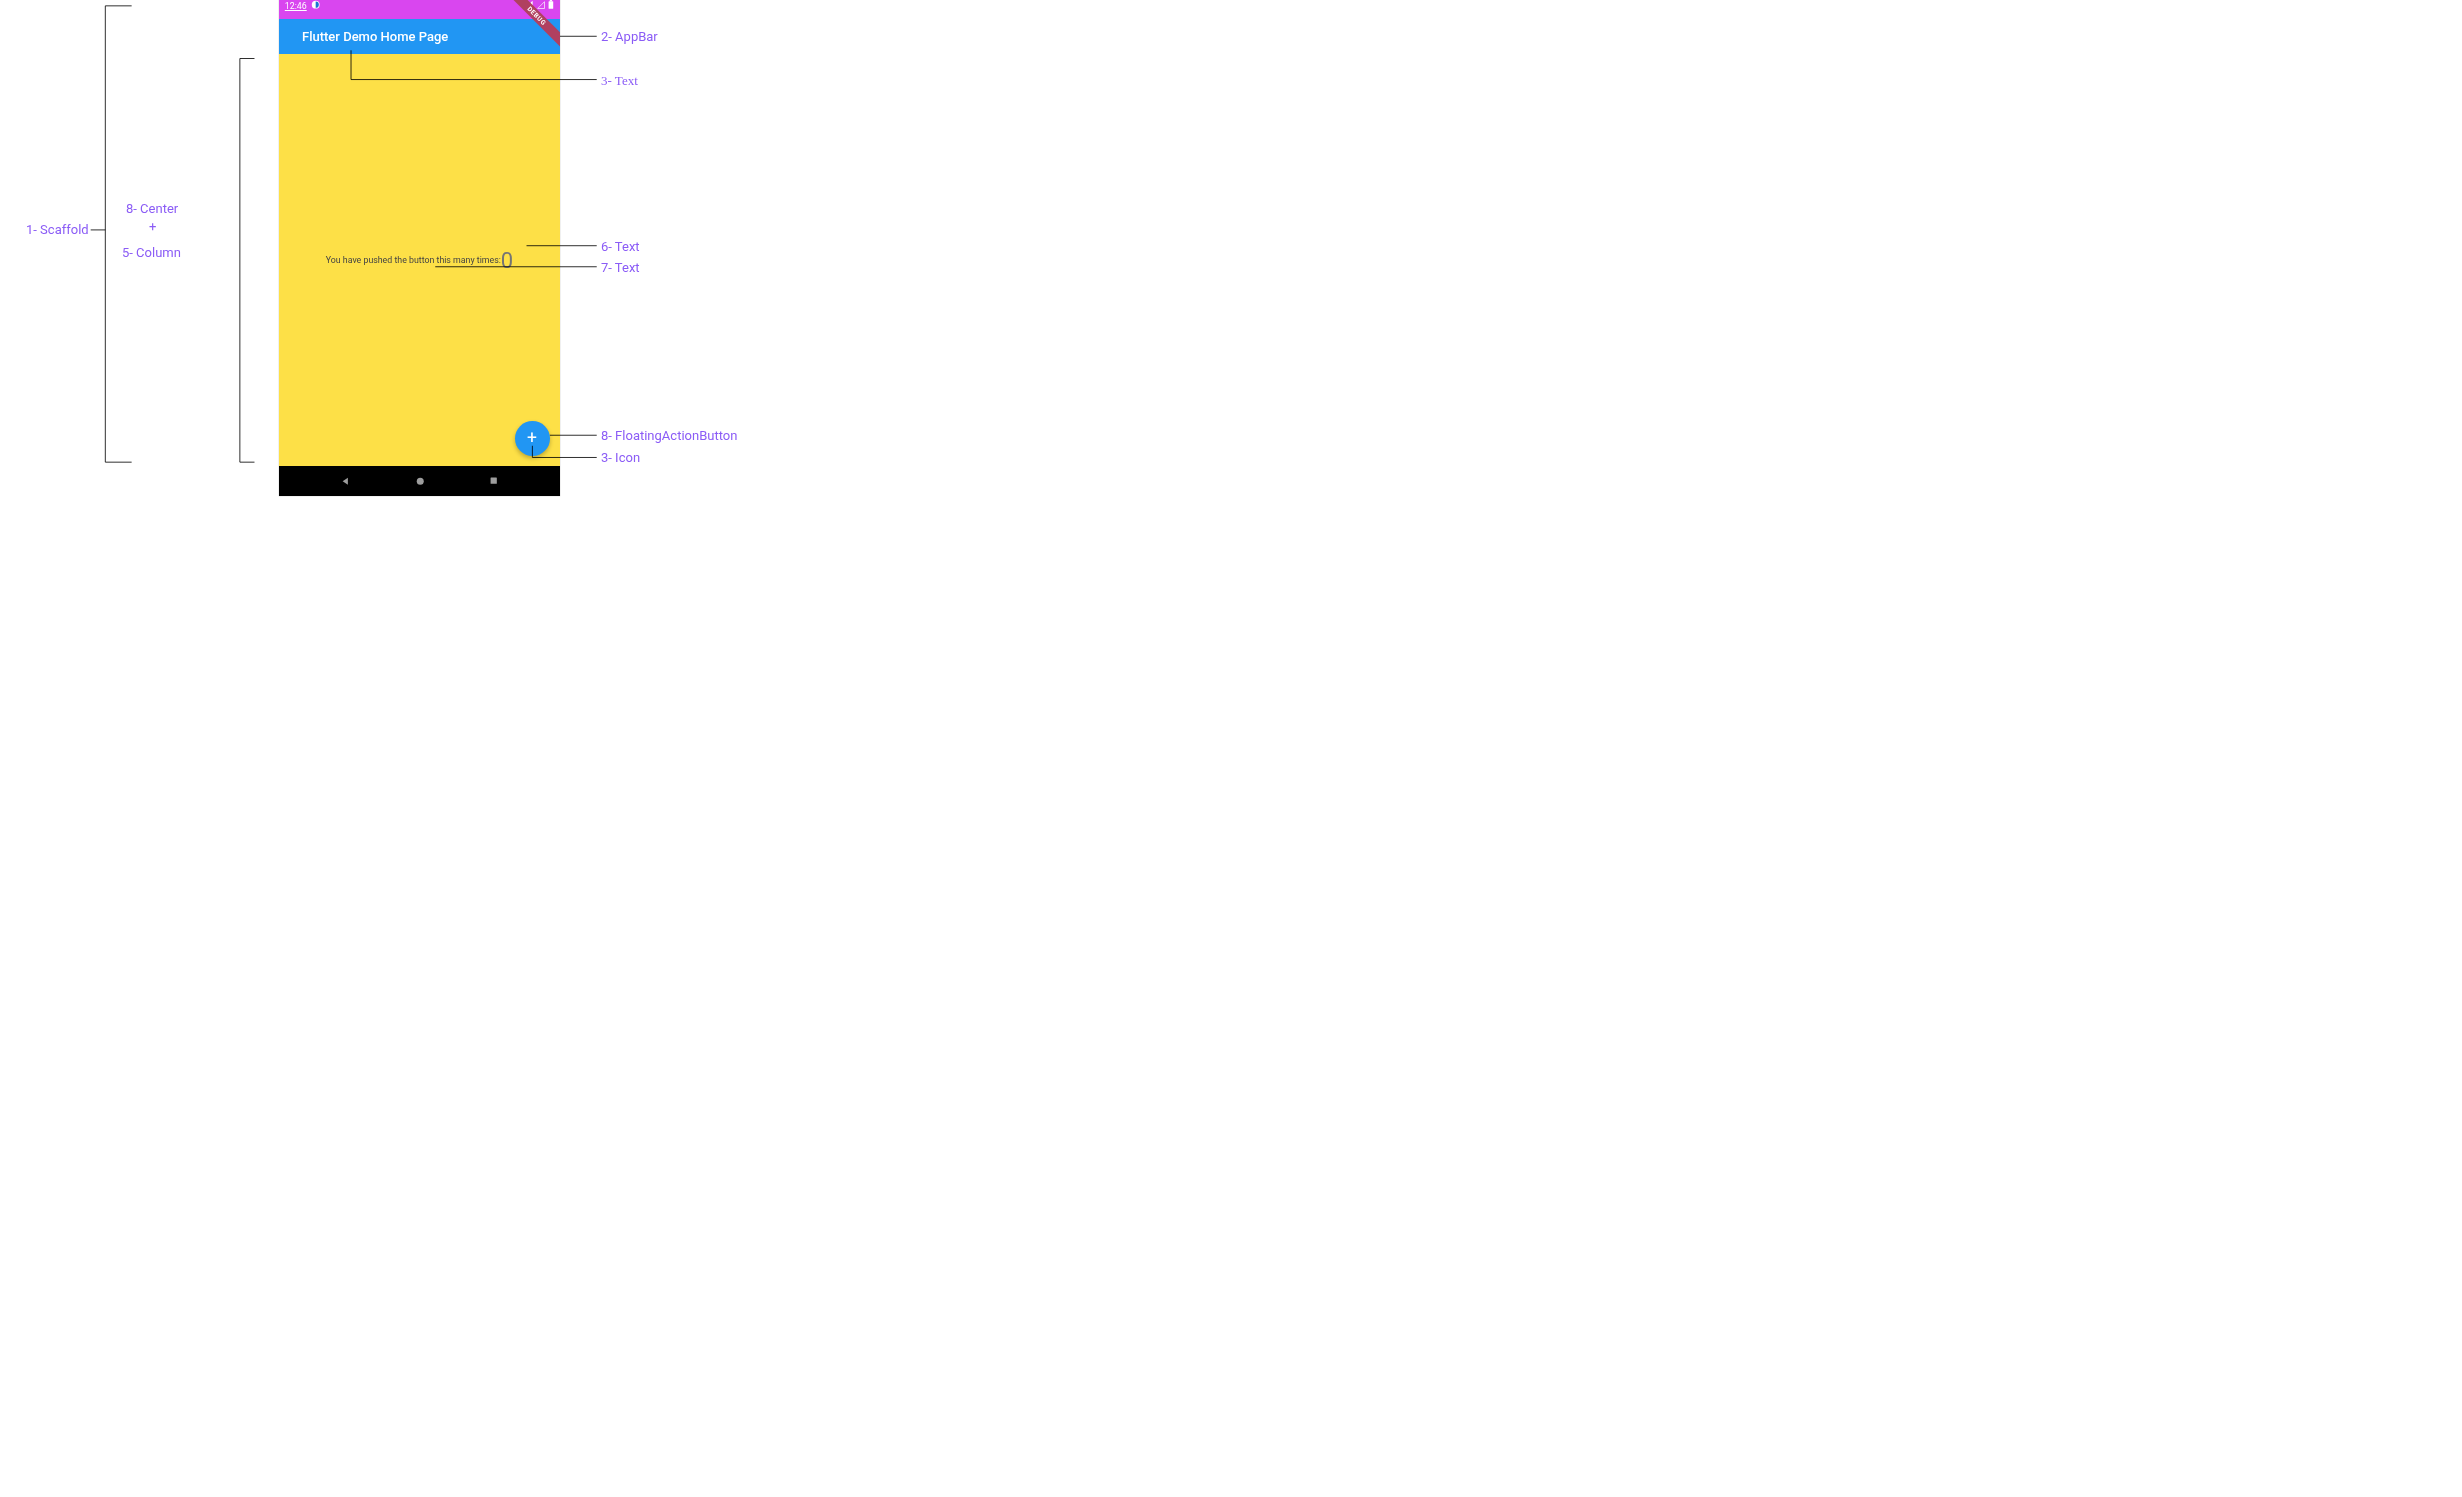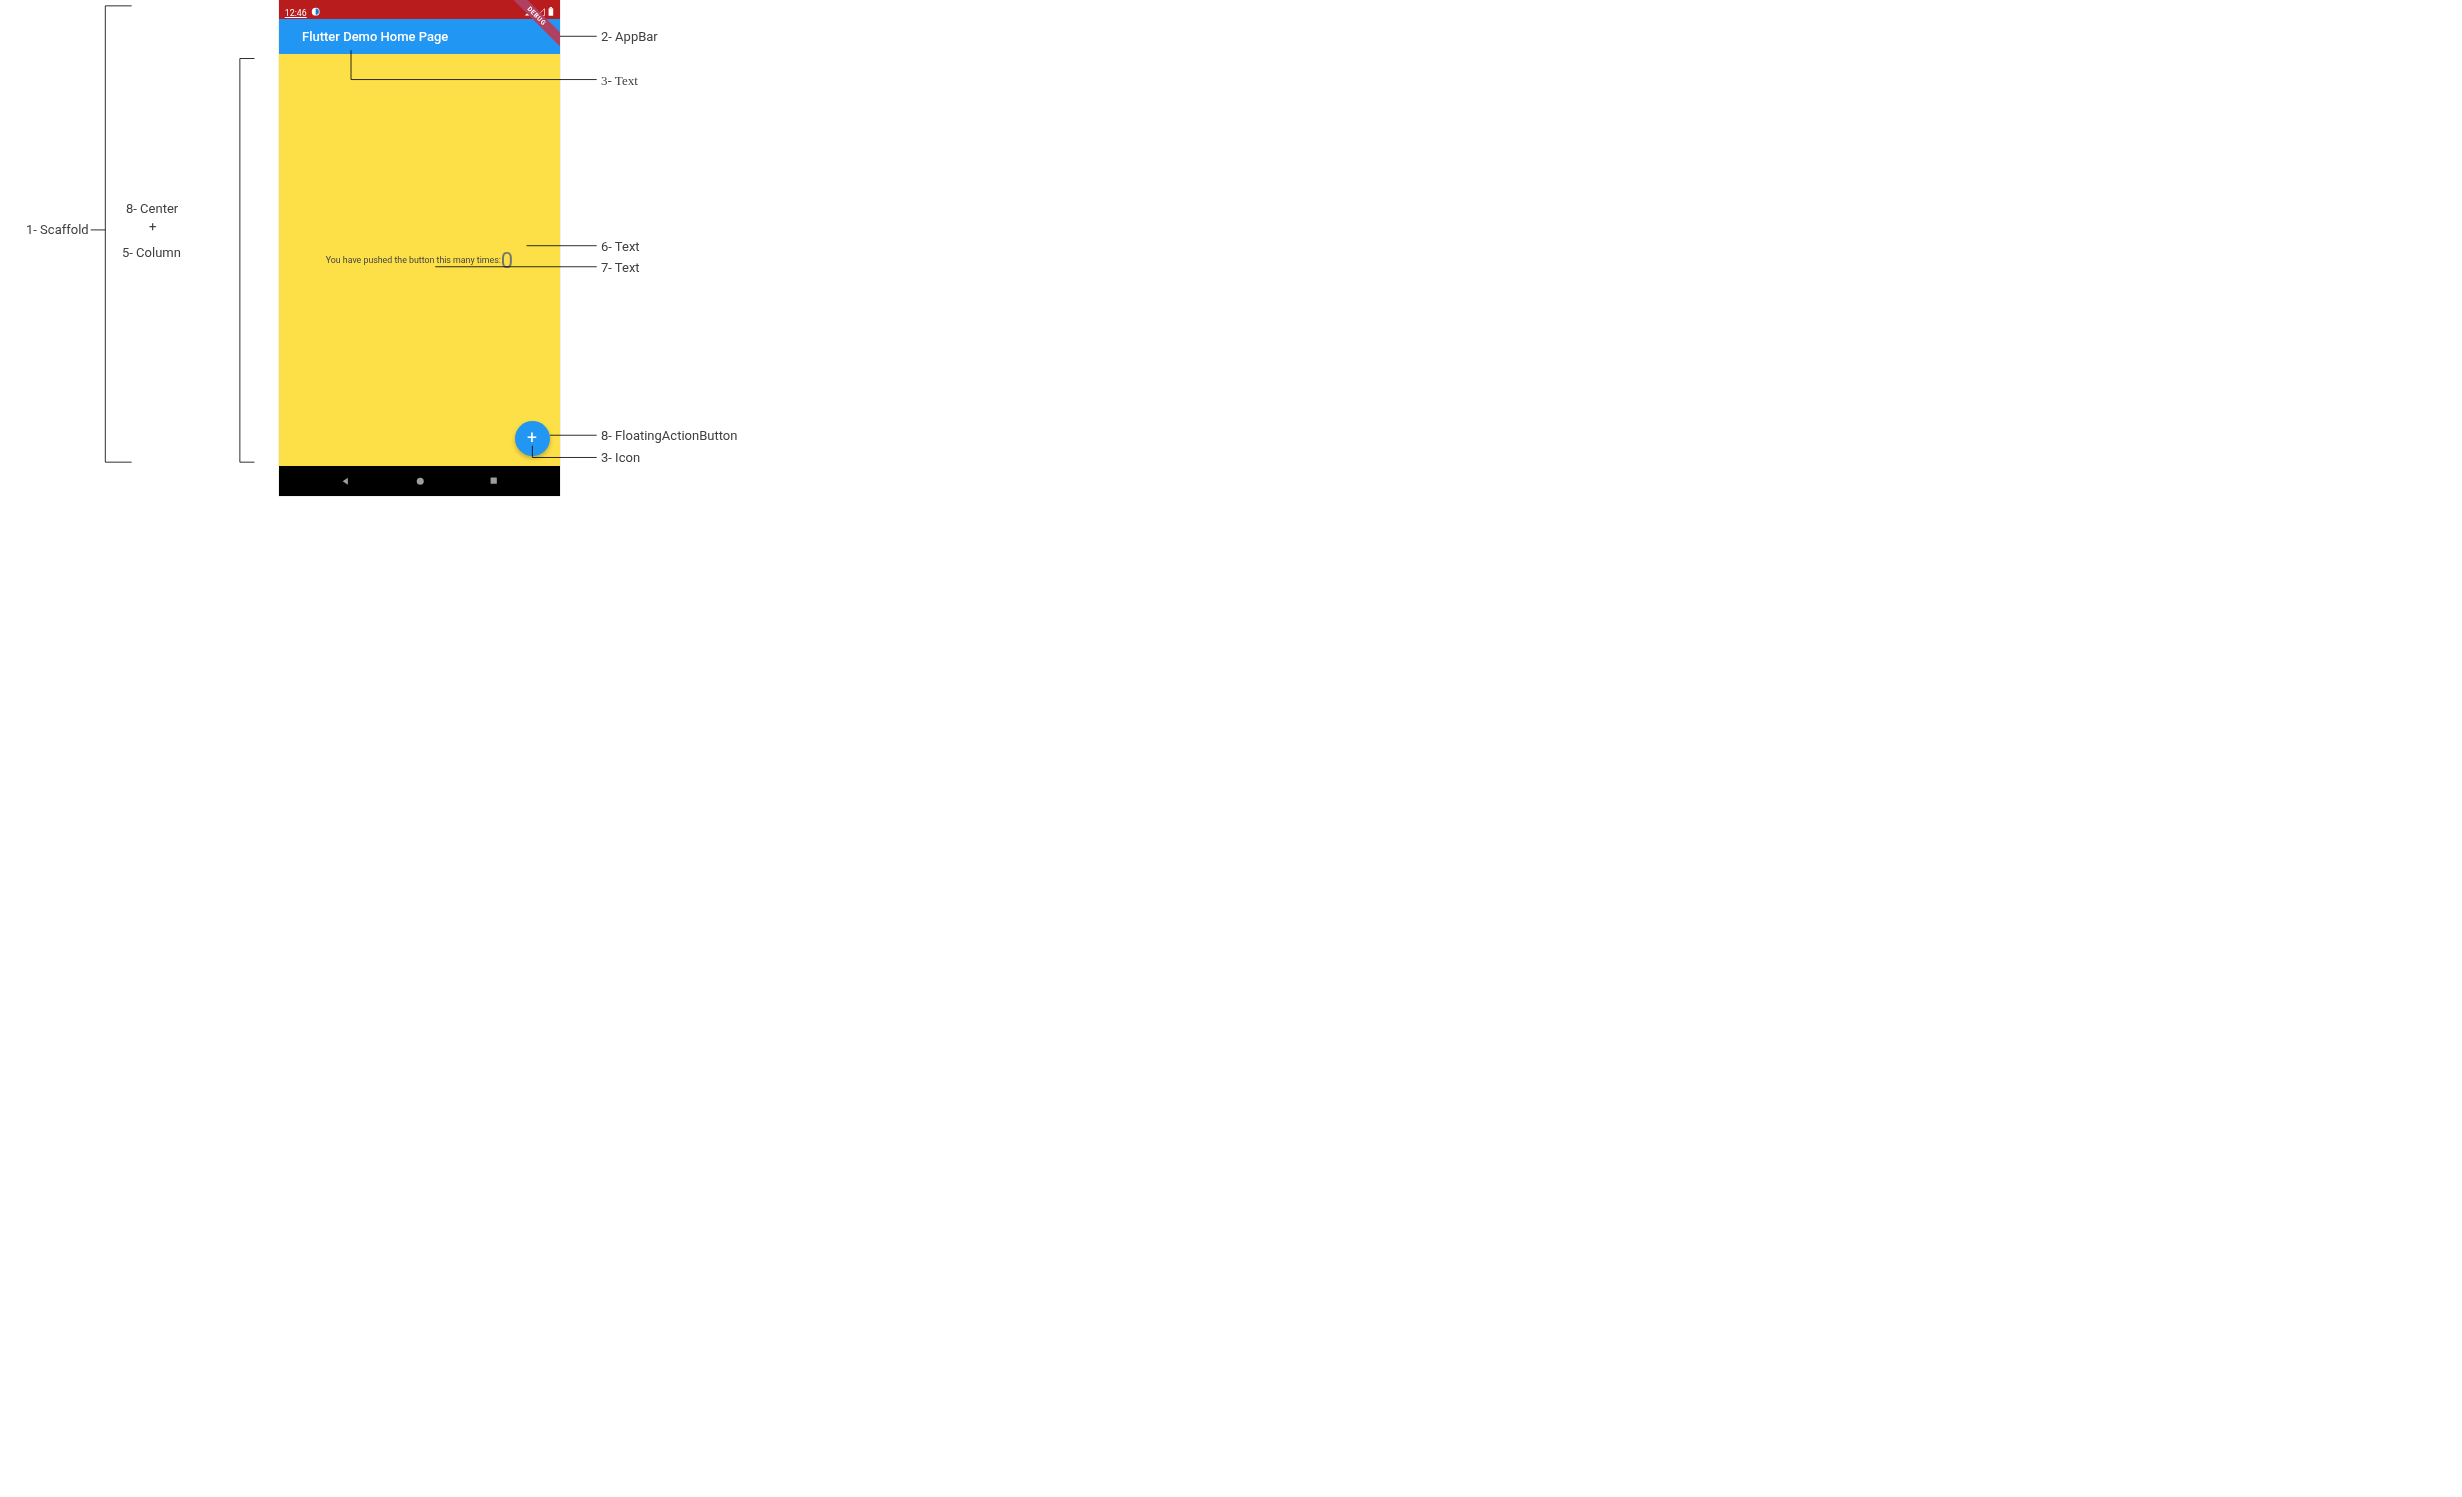--- a/index.html
+++ b/index.html
@@ -25,24 +25,24 @@
     height: 496px;
     background: #fafafa;
     display: flex;
     flex-direction: column;
     box-shadow: 0 0 0 0.3px #ccc;
   }
 
   
   .status-bar {
     height: 18.7px;
-    background: #b91c1c;
-    color: #fff;
-    display: flex;
-    align-items: flex-end;
+    background: #d946ef;
+    color: #fff;
+    display: flex;
+    align-items: flex-start;
     justify-content: space-between;
     padding: 0 5.8px;
     font-size: 8.8px;
     position: relative;
     overflow: hidden;
     text-decoration: underline;
   }
   .status-left { display: flex; align-items: center; gap: 4.7px; }
   .status-right { display: flex; align-items: center; gap: 3.5px; }
 
@@ -136,21 +136,21 @@
     color: #9e9e9e;
     display: flex;
     align-items: center;
     justify-content: center;
   }
 
   
   .callout {
     position: absolute;
     font-size: 13px;
-    color: #404040;
+    color: #8b5cf6;
     white-space: nowrap;
   }
   .callout.right { text-align: left; }
   .callout.left  { text-align: right; }
 
   
   svg.connectors {
     position: absolute;
     left: 0; top: 0;
     width: 860px;

